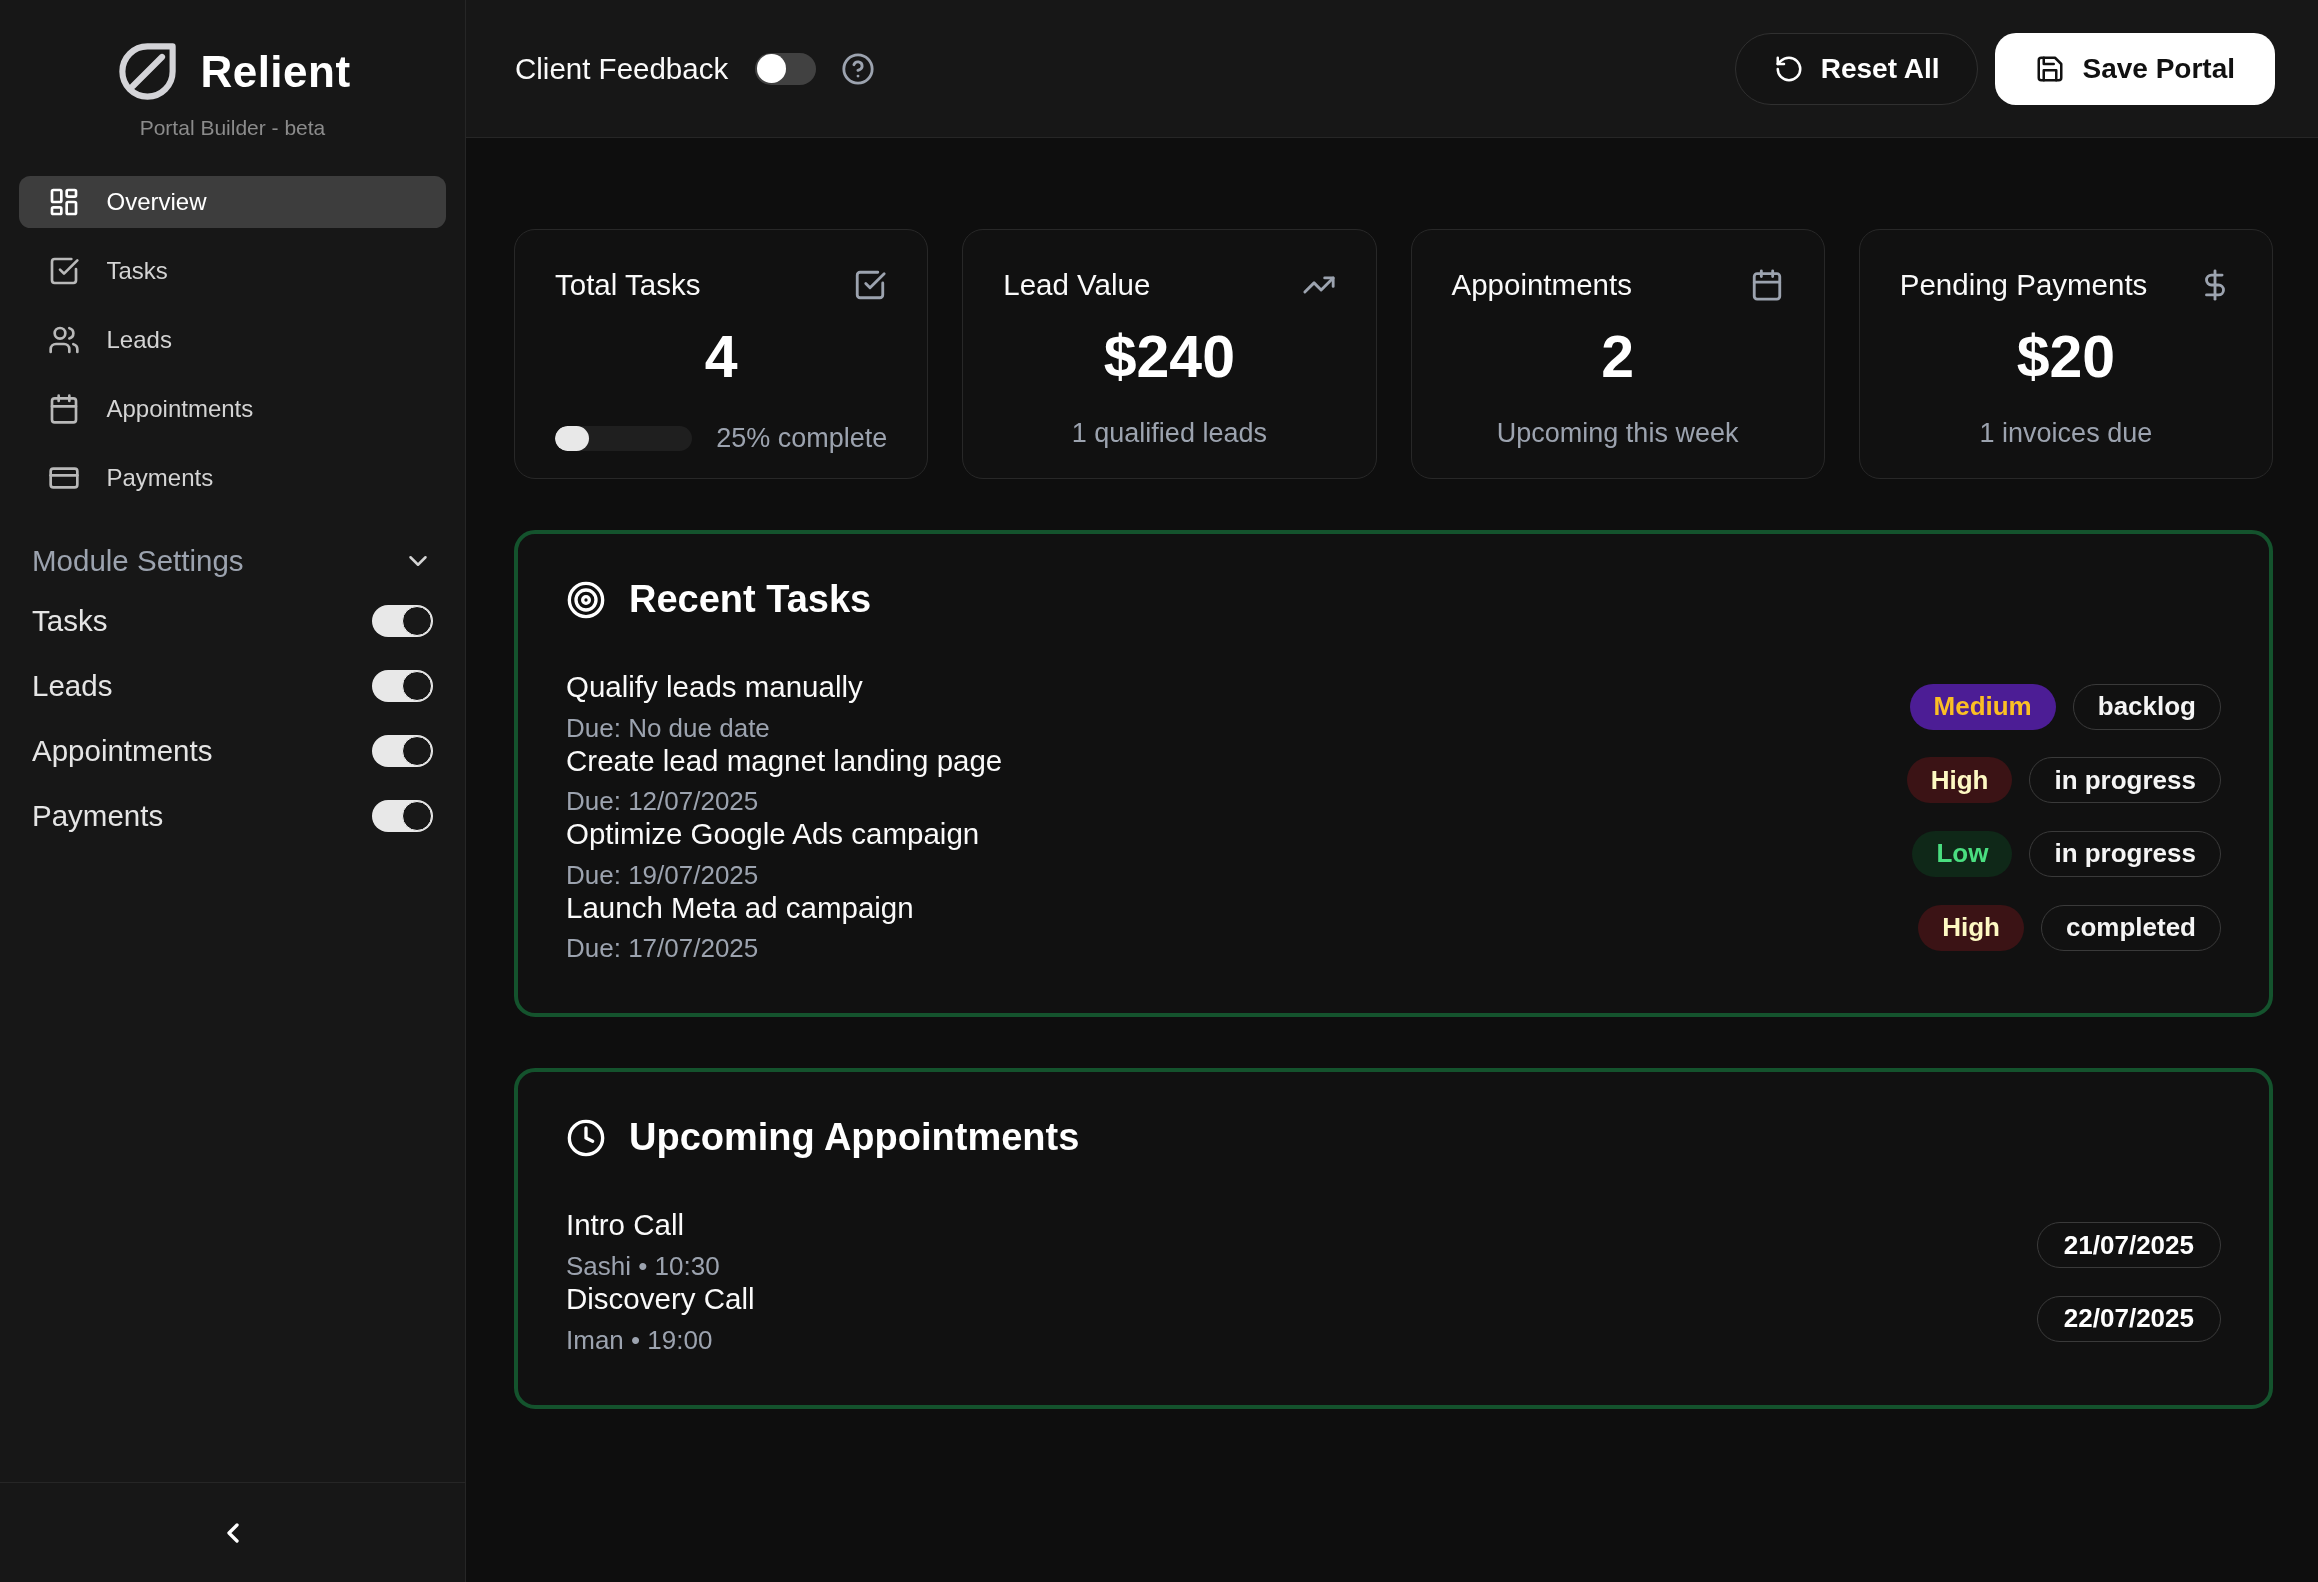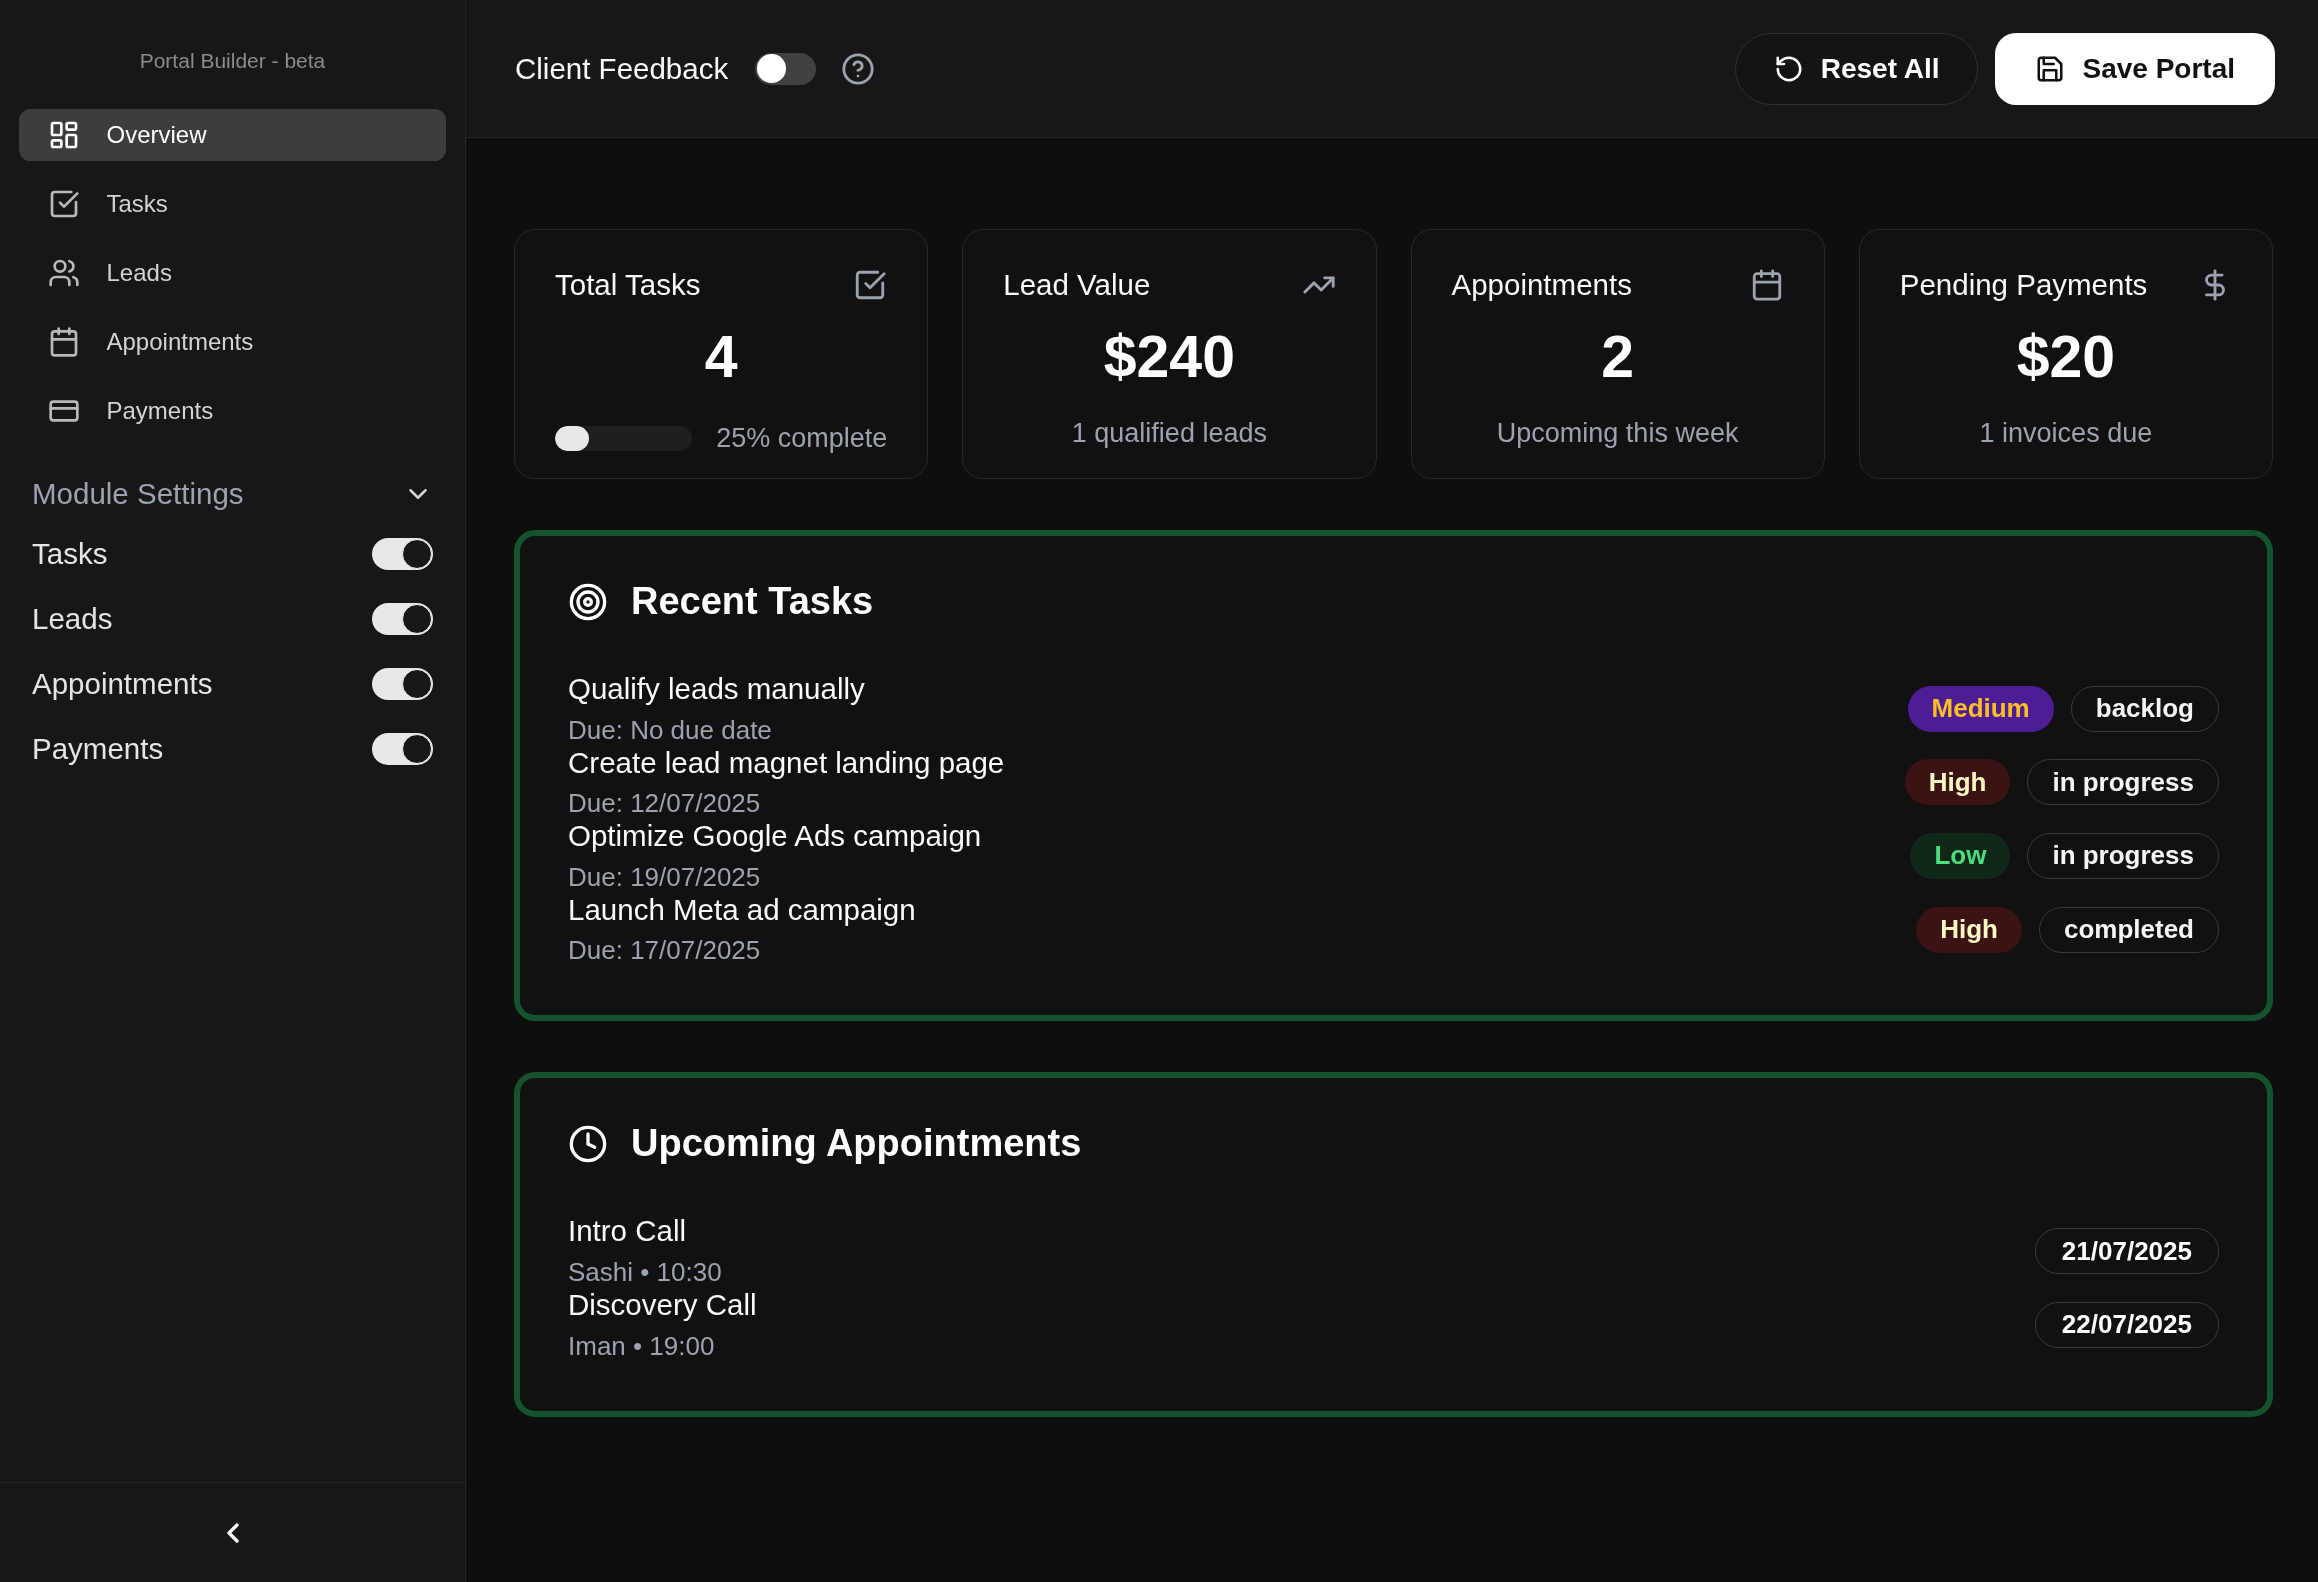--- a/index.html
+++ b/index.html
@@ -84,21 +84,21 @@
   .stat-head { display:flex; align-items:center; justify-content:space-between; }
   .stat-title { font-size:29.5px; color:#fafafa; }
   .stat-head svg { width:34px; height:34px; color:#9ca3af; }
   .stat-value { margin-top:21px; font-size:59px; font-weight:700; color:#fff; }
   .stat-sub { margin-top:27px; font-size:27px; color:#9ca3af; }
   .progress-row { margin-top:32px; display:flex; align-items:center; justify-content:space-between; }
   .progress-track { width:137px; height:25px; border-radius:12.4px; background:#1f1f1f; overflow:hidden; }
   .progress-fill { height:100%; background:#e8e8e8; border-radius:12.4px; }
 
   .panel {
-    margin-top:51px; background:#111111; border:6px solid #14532d;
+    margin-top:51px; background:#111111; border:4px solid #14532d;
     border-radius:21px; padding:44px 48px 49px;
   }
   .panel-header { display:flex; align-items:center; gap:23px; font-size:38px; font-weight:700; color:#fff; }
   .panel-header svg { width:40px; height:40px; }
 
   .task-row { display:flex; align-items:center; justify-content:space-between; }
   .task-row.first { margin-top:49px; }
   .task-title { font-size:29.5px; color:#fafafa; }
   .task-due { margin-top:8.6px; font-size:26px; color:#9ca3af; }
   .badges { display:flex; align-items:center; gap:17px; }
@@ -112,20 +112,29 @@
   .status-pill { border:1.9px solid #3a3a3a; color:#f5f5f5; background:transparent; }
   .date-pill   { border:1.9px solid #3a3a3a; color:#fff; background:transparent; font-weight:700; padding:0 26px; }
 </style>
 </head>
 <body>
 
 <div class="app">
 
   <aside class="sidebar">
     <div class="logo-area">
+      <div class="logo-row">
+        <span class="logo-icon">
+          <svg viewBox="0 0 24 24">
+              <path d="M12 3a9 9 0 1 0 9 9V3z"></path>
+              <path d="M6.8 17.2 17.2 6.8"></path>
+            </svg>
+        </span>
+        <span class="brand-name">Relient</span>
+      </div>
       <div class="brand-sub">Portal Builder - beta</div>
     </div>
 
     <nav class="nav">
       <div class="nav-item active">
         <span>
           <svg viewBox="0 0 24 24">
               <rect x="3" y="3" width="7" height="9" rx="1"></rect>
               <rect x="14" y="3" width="7" height="5" rx="1"></rect>
               <rect x="14" y="12" width="7" height="9" rx="1"></rect>

